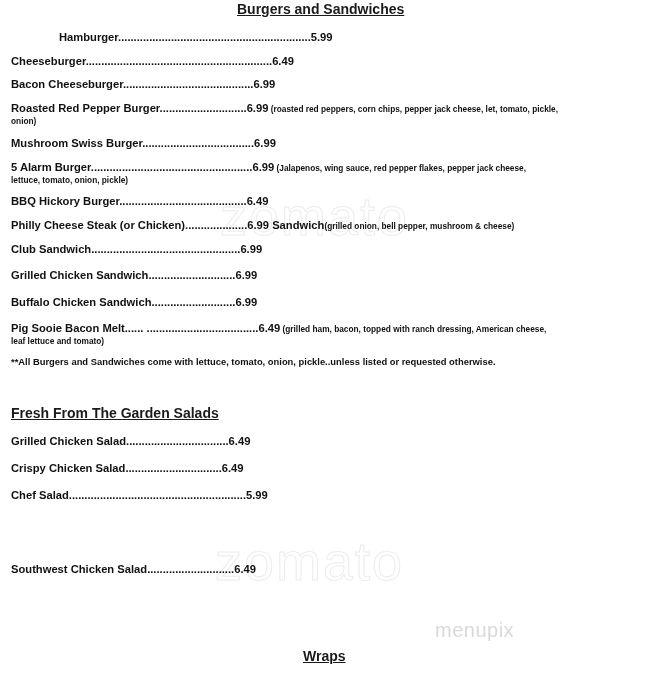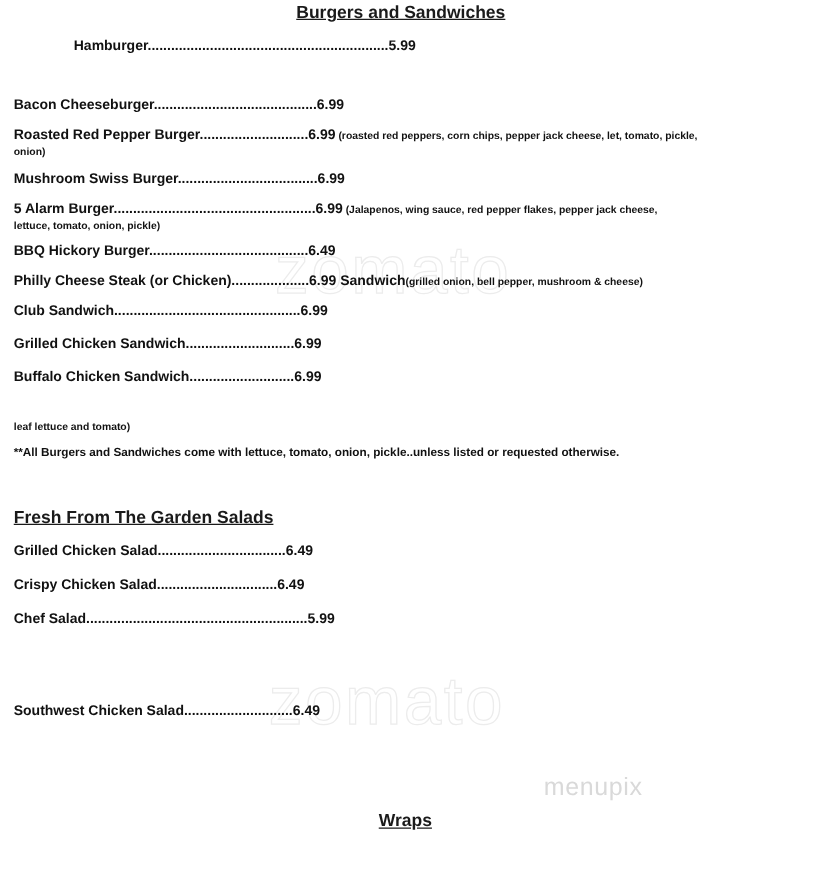--- a/index.html
+++ b/index.html
@@ -21,20 +21,21 @@
 <div class="page">
 
   <div class="wm" style="left:220px; top:185px;">zomato</div>
   <div class="wm" style="left:215px; top:530px;">zomato</div>
   <div class="wm2" style="left:435px; top:619px;">menupix</div>
 
   <div class="heading" style="left:237px; top:1px;">Burgers and Sandwiches</div>
 
   <div class="item" style="top:31px;padding-left:48px;"><span>Hamburger</span><span>..............................................................</span><span>5.99</span></div>
 
+  <div class="item" style="top:55px;"><span>Cheeseburger</span><span>............................................................</span><span>6.49</span></div>
 
   <div class="item" style="top:78px;"><span>Bacon Cheeseburger</span><span>..........................................</span><span>6.99</span></div>
 
   <div class="item" style="top:102px;"><span>Roasted Red Pepper Burger</span><span>............................</span><span>6.99</span><span class="desc"> (roasted red peppers, corn chips, pepper jack cheese, let, tomato, pickle,</span></div>
   <div class="cont" style="top:116px;">onion)</div>
 
   <div class="item" style="top:137px;"><span>Mushroom Swiss Burger</span><span>....................................</span><span>6.99</span></div>
 
   <div class="item" style="top:161px;"><span>5 Alarm Burger</span><span>....................................................</span><span>6.99</span><span class="desc"> (Jalapenos, wing sauce, red pepper flakes, pepper jack cheese,</span></div>
   <div class="cont" style="top:175px;">lettuce, tomato, onion, pickle)</div>
@@ -42,20 +43,21 @@
   <div class="item" style="top:195px;"><span>BBQ Hickory Burger</span><span>.........................................</span><span>6.49</span></div>
 
   <div class="item" style="top:219px;"><span>Philly Cheese Steak (or Chicken)</span><span>....................</span><span>6.99</span><span> Sandwich</span><span class="desc">(grilled onion, bell pepper, mushroom &amp; cheese)</span></div>
 
   <div class="item" style="top:243px;"><span>Club Sandwich</span><span>................................................</span><span>6.99</span></div>
 
   <div class="item" style="top:269px;"><span>Grilled Chicken Sandwich</span><span>............................</span><span>6.99</span></div>
 
   <div class="item" style="top:296px;"><span>Buffalo Chicken Sandwich</span><span>...........................</span><span>6.99</span></div>
 
+  <div class="item" style="top:322px;"><span>Pig Sooie Bacon Melt</span><span>...... ....................................</span><span>6.49</span><span class="desc"> (grilled ham, bacon, topped with ranch dressing, American cheese,</span></div>
   <div class="cont" style="top:336px;">leaf lettuce and tomato)</div>
 
   <div class="note" style="top:356px;">**All Burgers and Sandwiches come with lettuce, tomato, onion, pickle..unless listed or requested otherwise.</div>
 
   <div class="heading" style="left:11px; top:405px;">Fresh From The Garden Salads</div>
 
   <div class="item" style="top:435px;"><span>Grilled Chicken Salad</span><span>.................................</span><span>6.49</span></div>
 
   <div class="item" style="top:462px;"><span>Crispy Chicken Salad</span><span>...............................</span><span>6.49</span></div>
 

